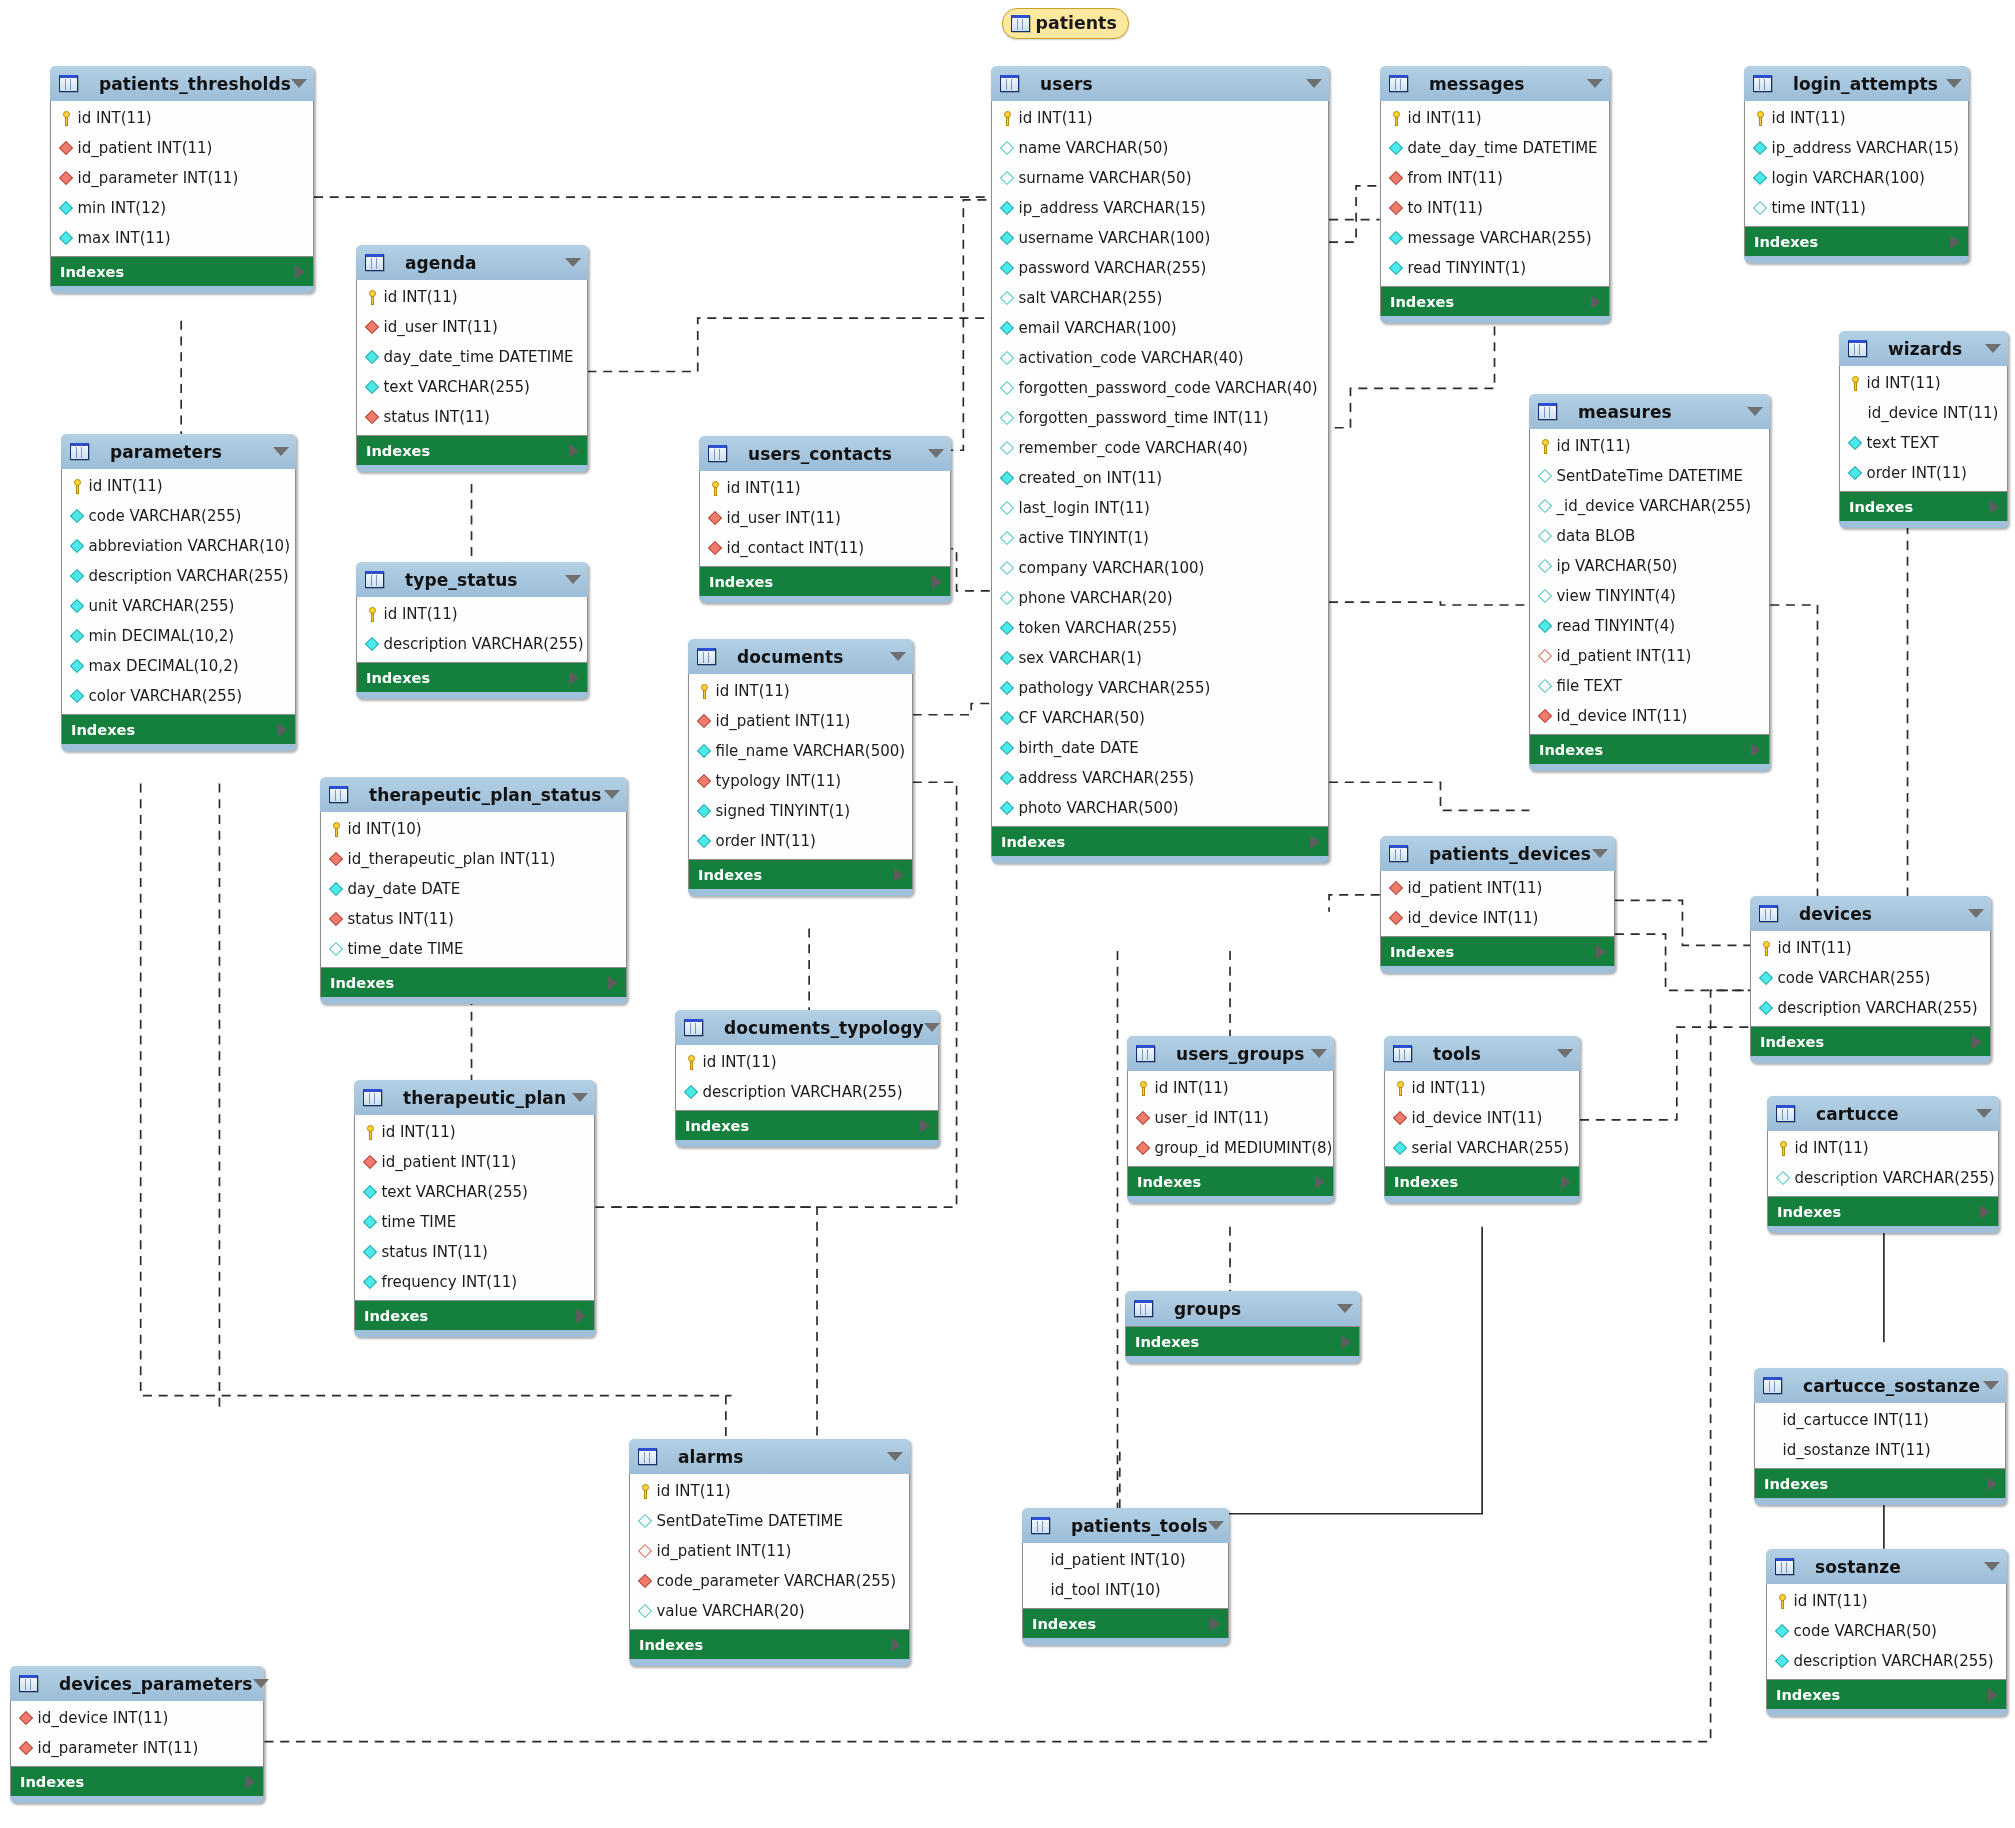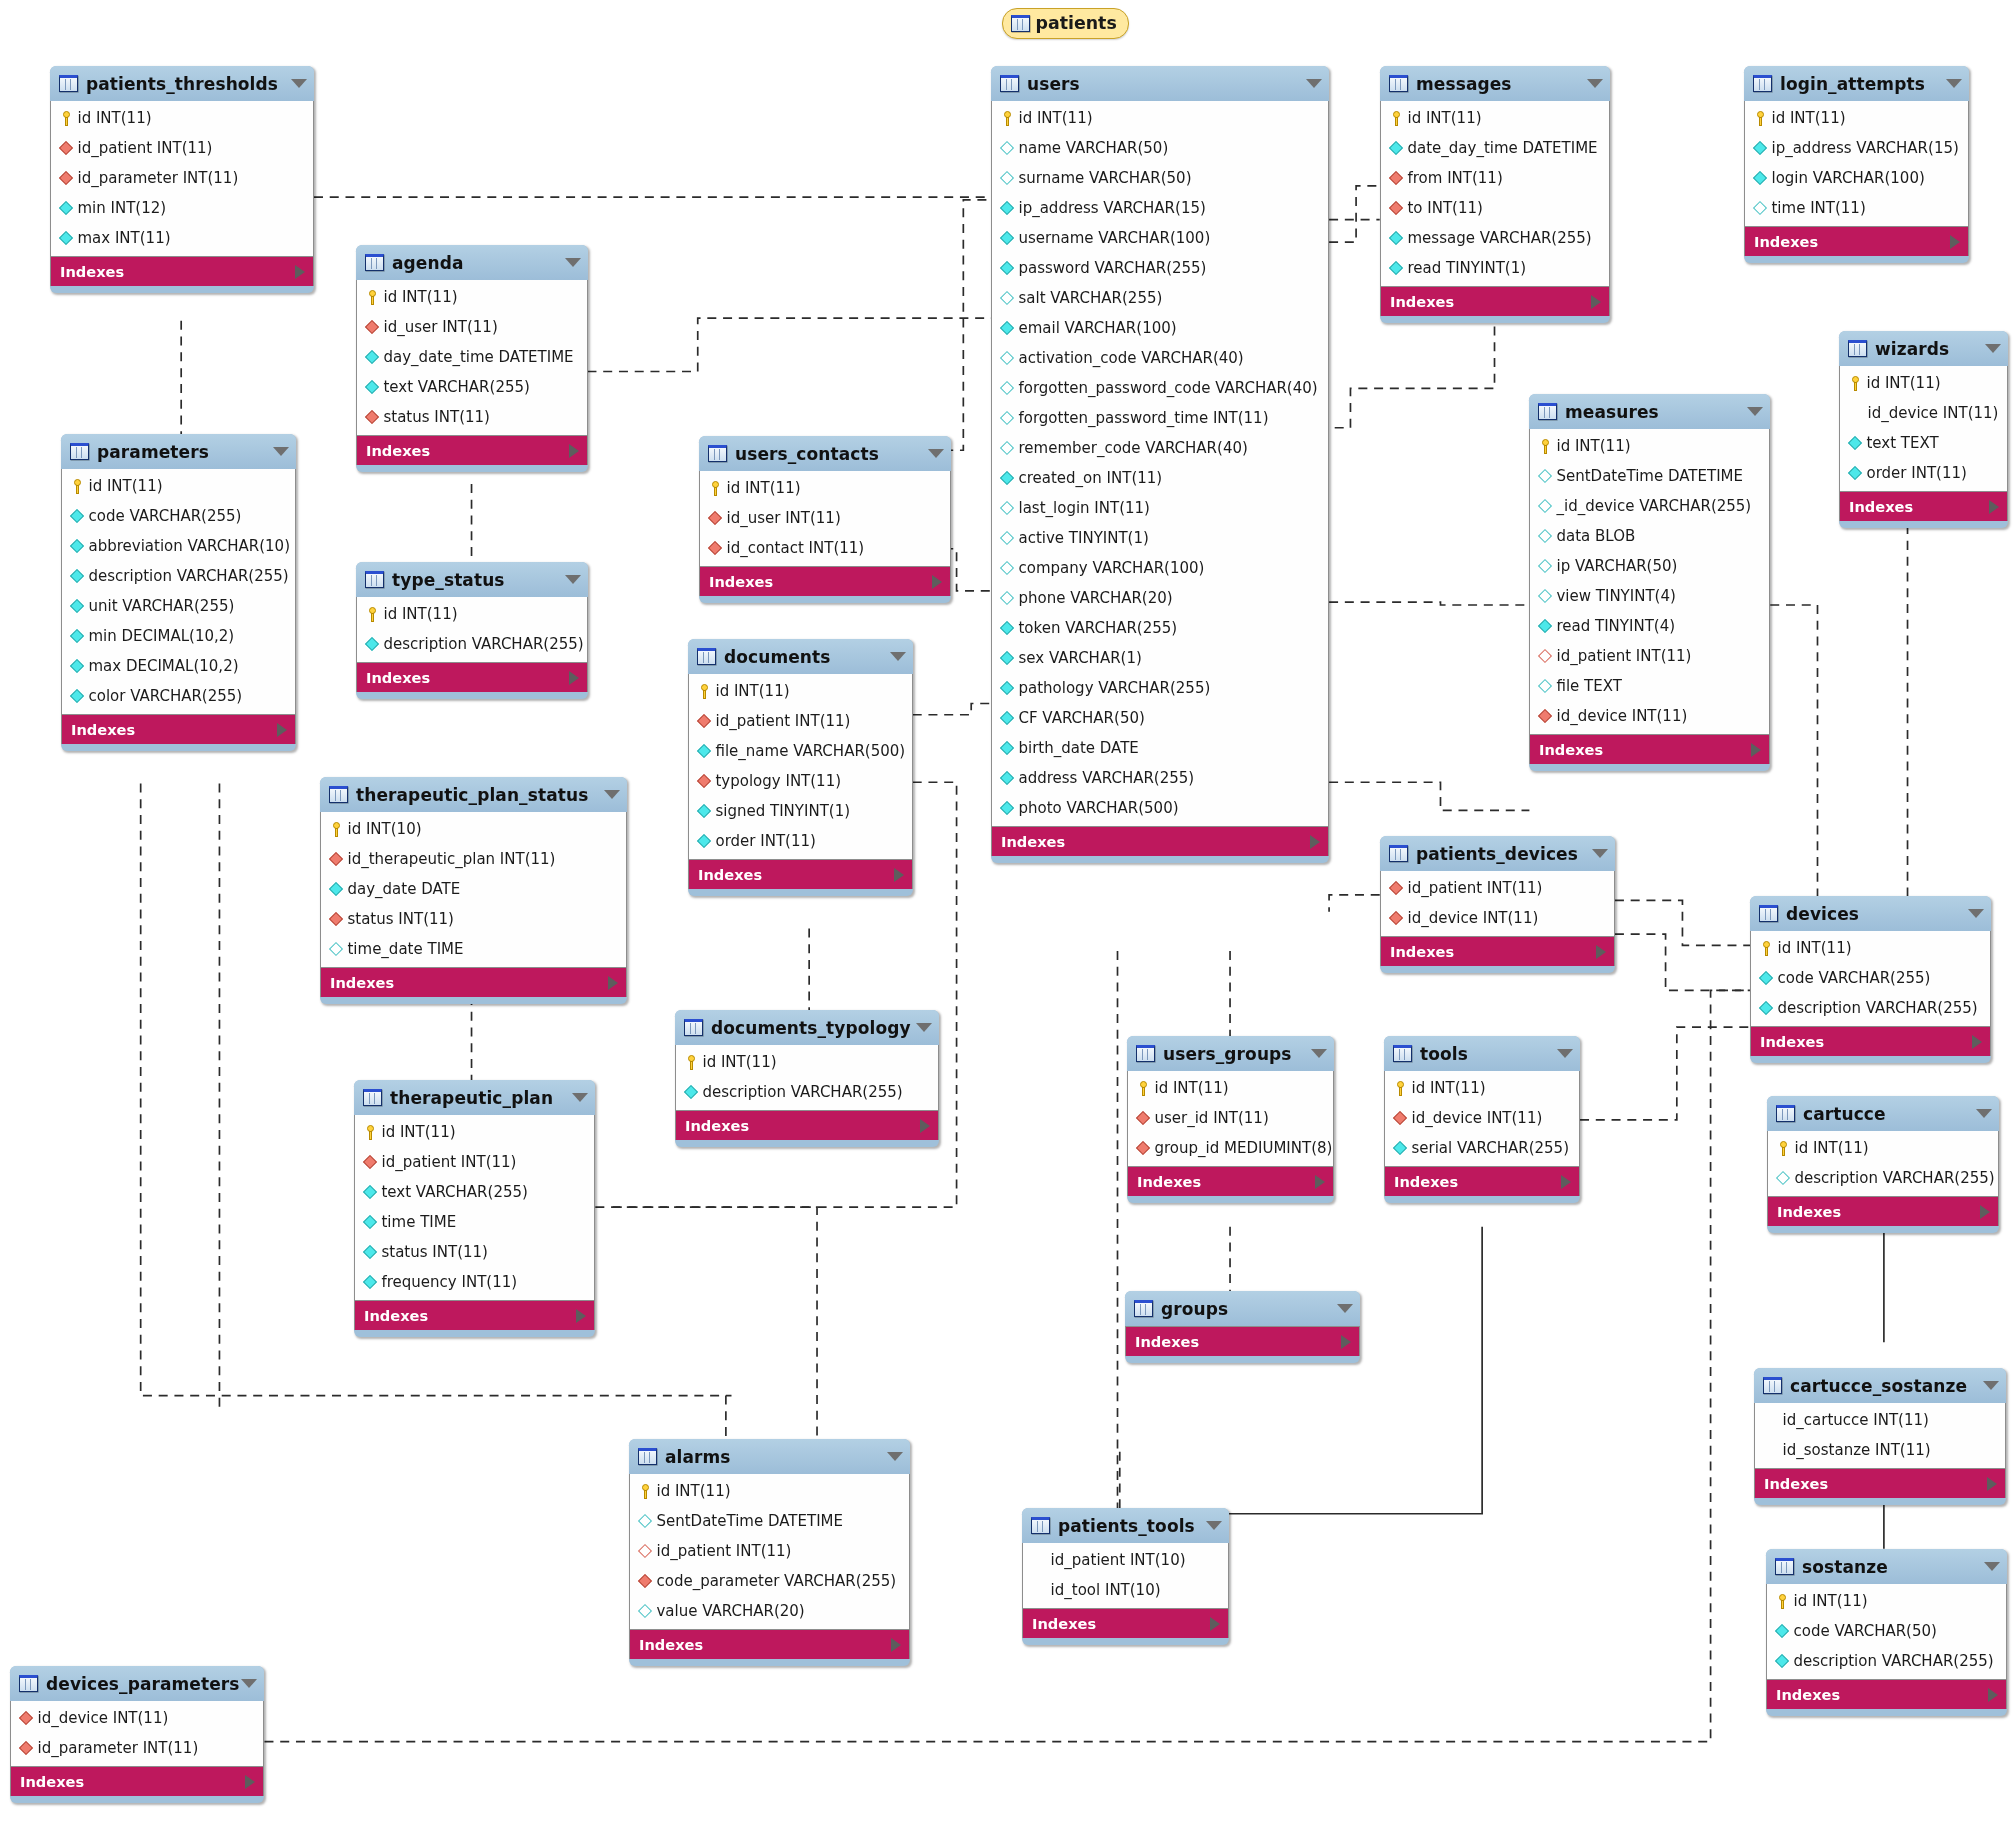--- a/index.html
+++ b/index.html
@@ -39,40 +39,40 @@
   .tbl .hdr{
     display:flex;align-items:center;
     height:35px;
     padding:0 6.8px 0 9px;
     border-radius:6.2px 6.2px 0 0;
     background:linear-gradient(#b3d0e4,#9cbdd8);
     color:#111;
     font-size:17px;font-weight:bold;
     white-space:nowrap;
   }
-  .tbl .hdr .tname{flex:1;padding-left:8px;letter-spacing:0.1px;}
+  .tbl .hdr .tname{flex:1;padding-left:21px;letter-spacing:0.1px;}
   .tbl .cols{
     background:#fefefe;
     border-left:1.1px solid #8d8d8d;
     border-right:1.1px solid #8d8d8d;
     padding:2.3px 0 2.8px 0;
   }
   .col{
     display:flex;align-items:center;
     height:30px;
     padding-left:7.3px;
     font-size:15px;color:#1b1b1b;
     white-space:nowrap;
   }
   .col .ctext{padding-left:3.4px;}
   .col.noicon .ctext{padding-left:4.5px;}
   .tbl .idx{
     display:flex;align-items:center;
     height:29px;
-    background:#be185d;
+    background:#15803d;
     border-left:1.1px solid #8d8d8d;
     border-right:1.1px solid #8d8d8d;
     border-top:1.1px solid #8d8d8d;
     padding:0 7.9px 0 9px;
     color:#ffffff;font-size:14.6px;font-weight:bold;
   }
   .tbl .idx .ilbl{flex:1;}
 
   
   .tico{

